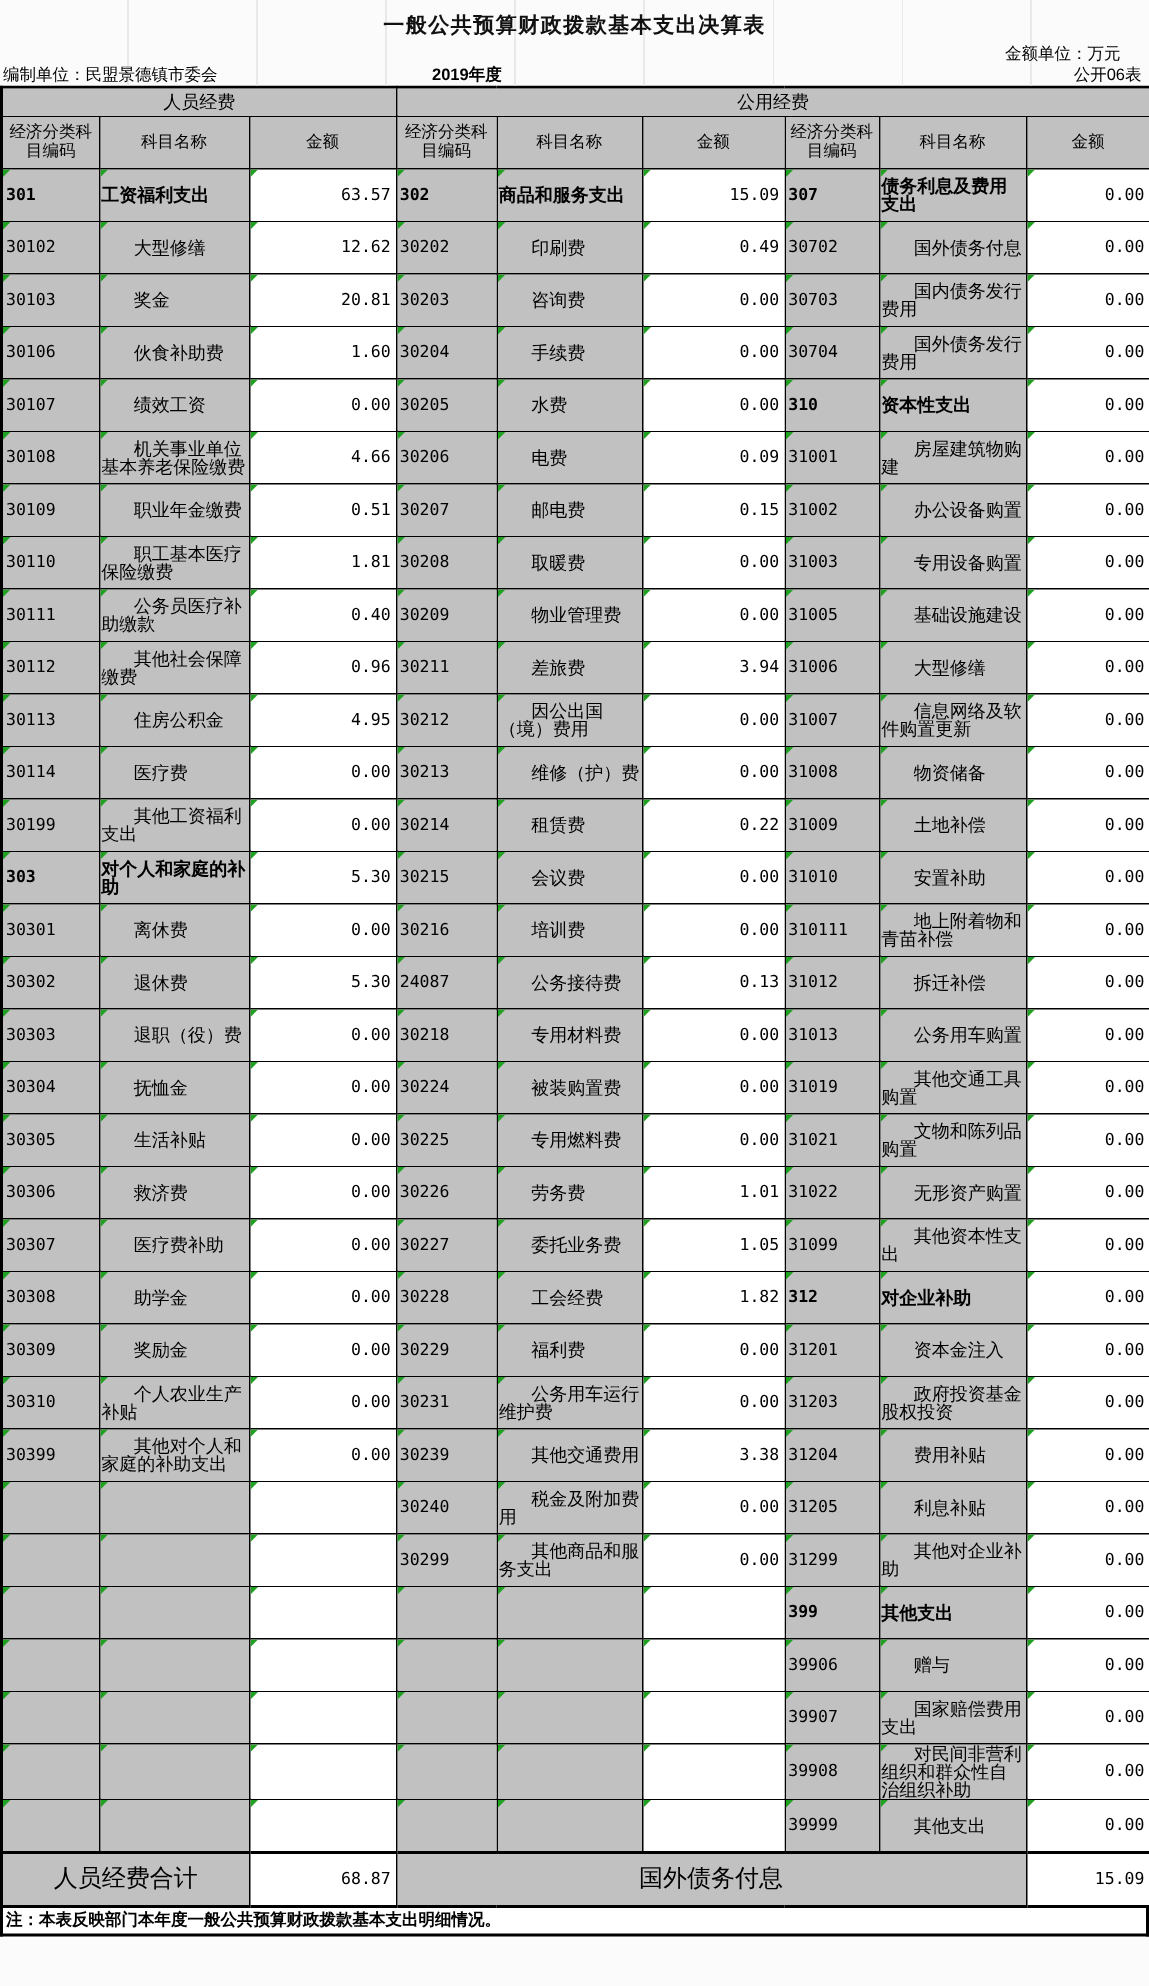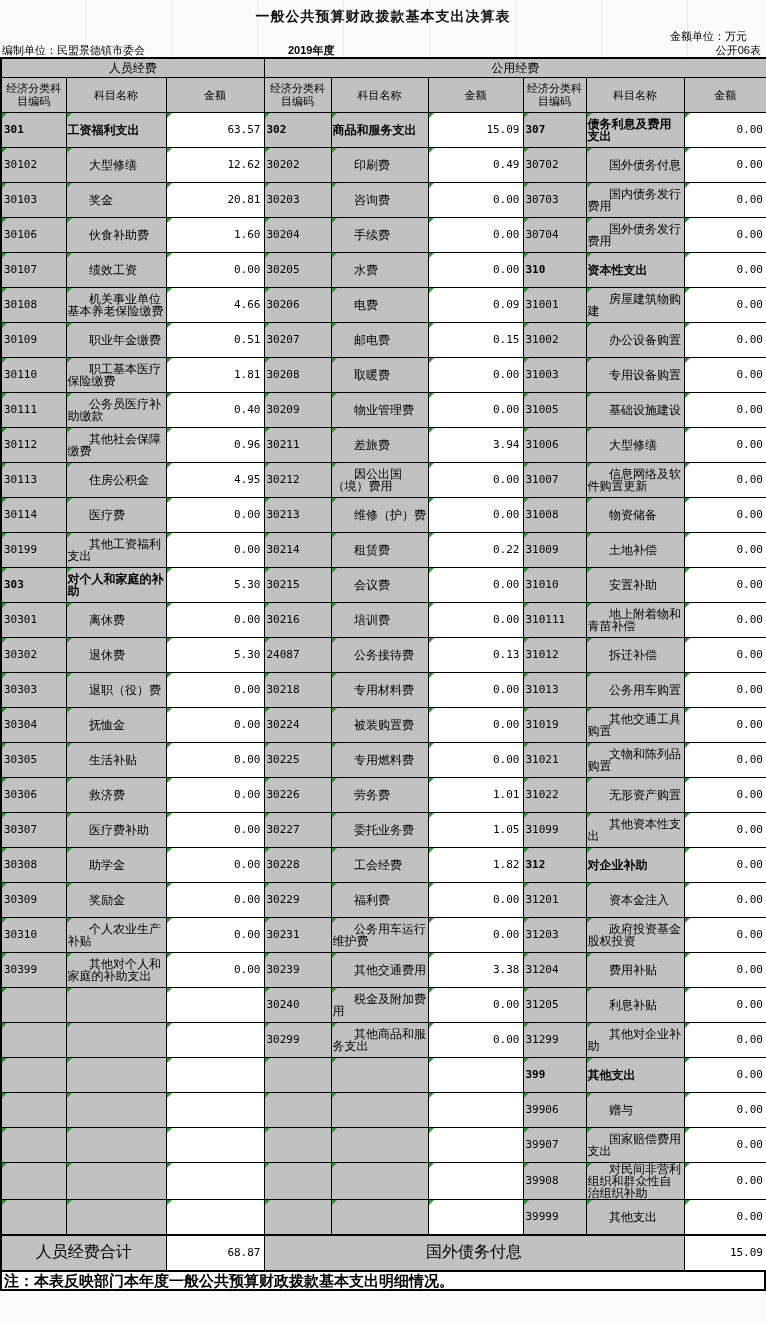--- a/index.html
+++ b/index.html
@@ -39,21 +39,21 @@
   .c-name.ind{text-indent:1.8em;}
   .c-amt{background:#ffffff;text-align:right;padding-right:3px;font-family:"DejaVu Sans Mono", monospace;}
   .b{font-weight:bold;}
 
   tfoot td{height:36px;border-top:2px solid #000;border-bottom:2px solid #000;font-size:16px;}
   .f-label{background:#c1c1c1;text-align:center;}
   .f-amt{background:#ffffff;text-align:right;padding-right:3px;font-family:"DejaVu Sans Mono", monospace;font-size:11px;}
 
   .note{
     box-sizing:border-box;width:766px;border:2px solid #000;border-top:none;
-    background:#fff;font-size:15px;font-weight:bold;line-height:15px;padding:1px 2px;
+    background:#fff;font-size:11px;font-weight:bold;line-height:15px;padding:1px 2px;
   }
 </style>
 </head>
 <body>
 
 <div class="sheet">
 
   <div class="top-band">
     <div class="title">一般公共预算财政拨款基本支出决算表</div>
     <div class="meta1">金额单位：万元</div>

